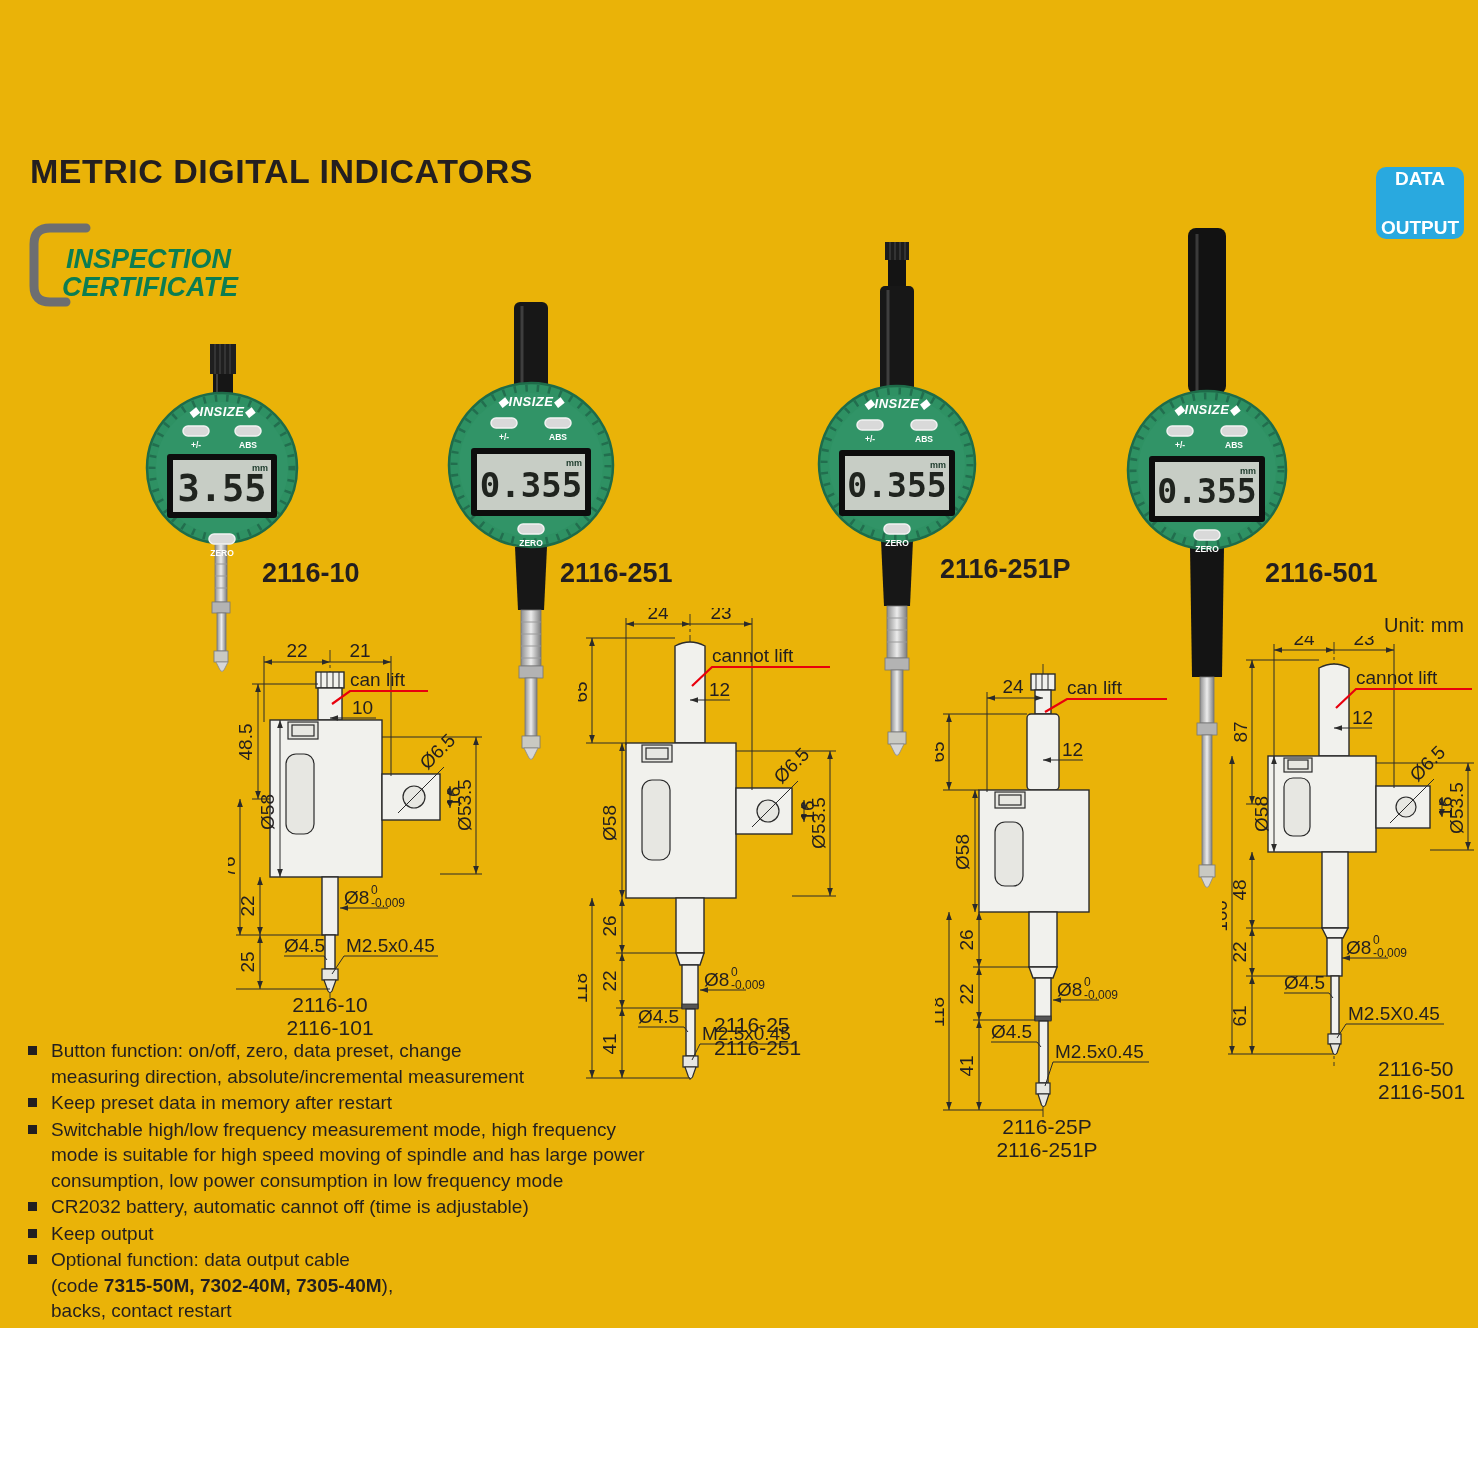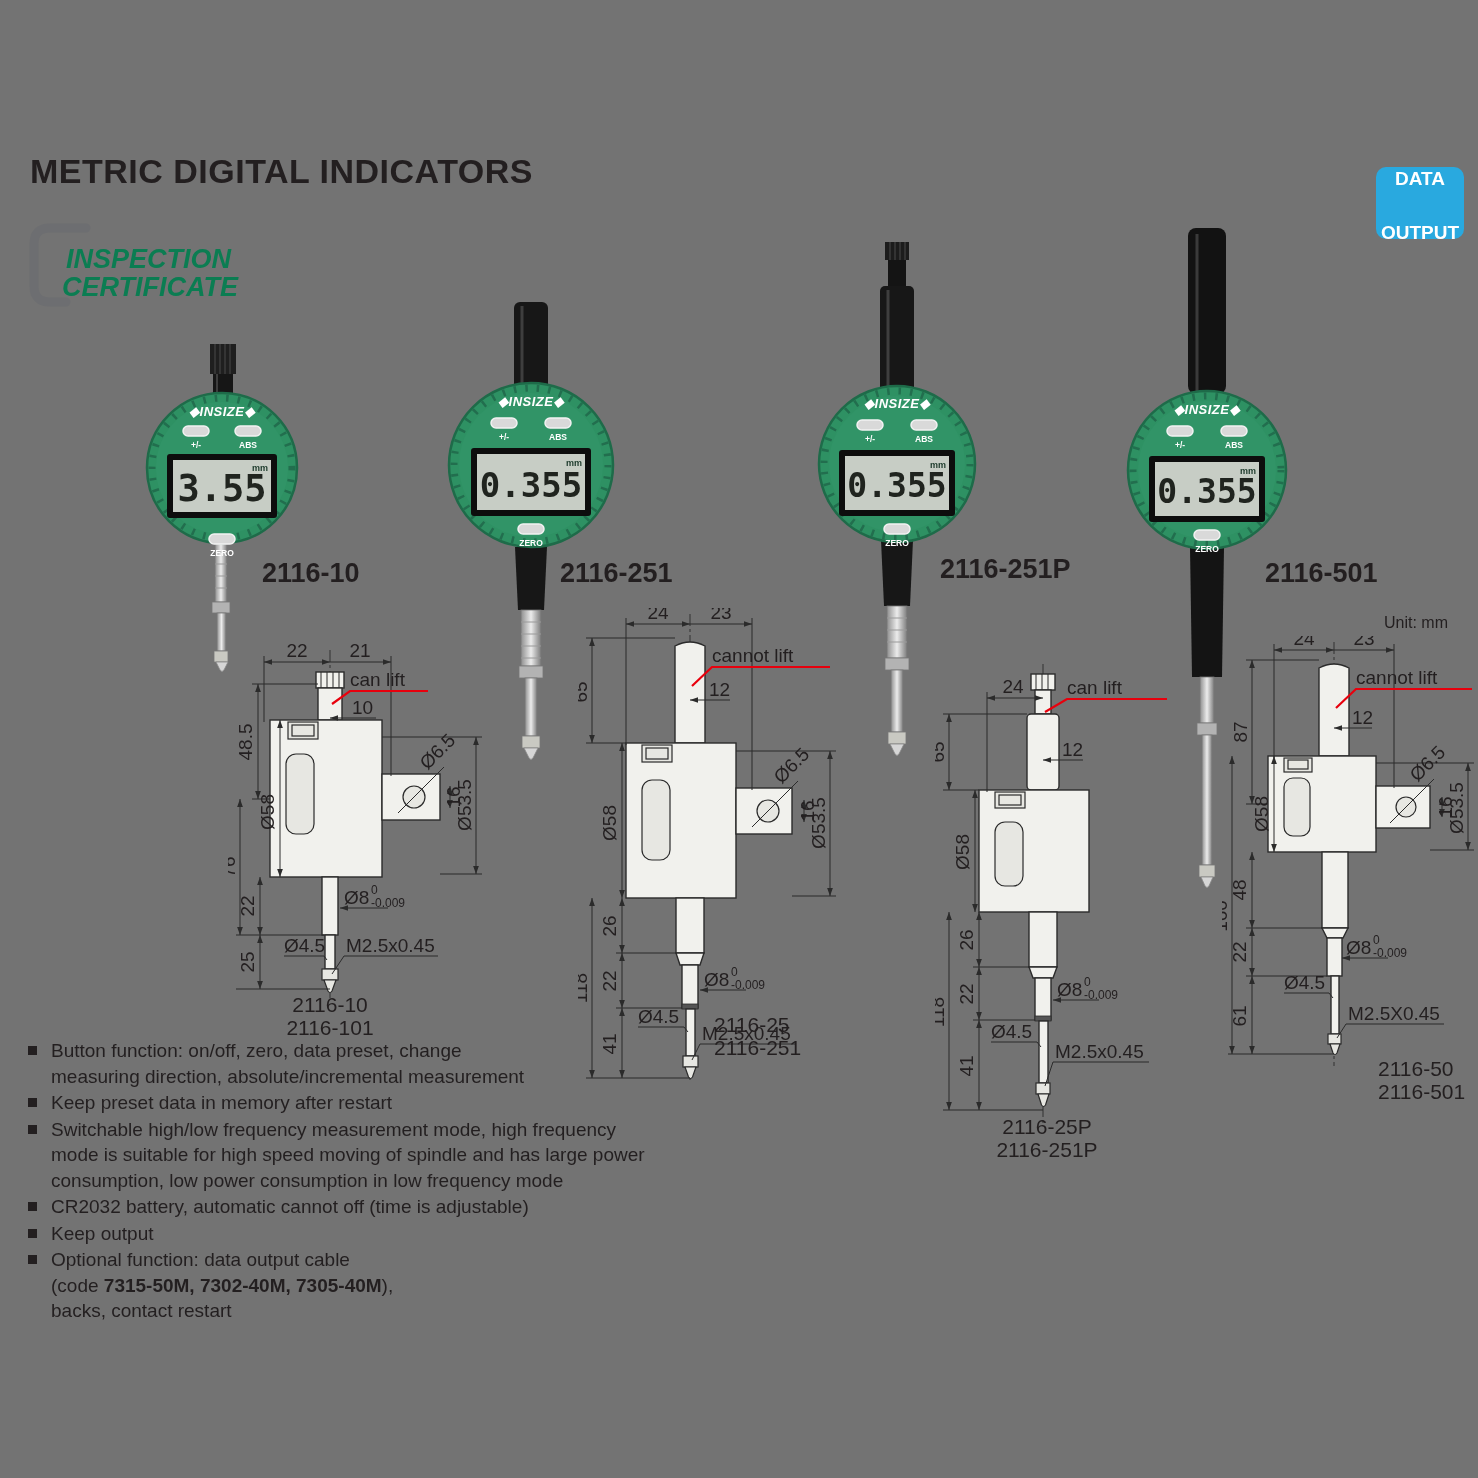--- a/index.html
+++ b/index.html
@@ -1,25 +1,25 @@
 <!DOCTYPE html>
 <html><head>
 <meta charset="utf-8">
 <style>
   html,body{margin:0;padding:0;background:#ffffff;}
-  #page{position:relative;width:1478px;height:1478px;background:#737373;overflow:hidden;
+  #page{position:relative;width:1478px;height:1328px;background:#eab308;overflow:hidden;
         font-family:"Liberation Sans", sans-serif;color:#231f20;}
   .abs{position:absolute;}
   #title{left:30px;top:152px;font-size:34px;font-weight:bold;letter-spacing:.5px;color:#231f20;}
   #badge{left:1376px;top:167px;width:88px;height:72px;border-radius:10px;
-         display:flex;flex-direction:column;align-items:center;justify-content:flex-start;
-         color:#fff;font-weight:bold;font-size:19px;line-height:23px;text-align:center;gap:31px;}
+         display:flex;flex-direction:column;align-items:center;justify-content:space-between;
+         color:#fff;font-weight:bold;font-size:19px;line-height:23px;text-align:center;}
   #cert{left:26px;top:220px;width:230px;height:92px;}
   .model-label{font-size:27px;font-weight:bold;color:#231f20;}
-  #unit-note{left:1384px;top:614px;font-size:16px;color:#231f20;}
+  #unit-note{left:1384px;top:614px;font-size:20px;color:#231f20;}
   
   #features{left:28px;top:1038px;width:750px;}
   .feature{display:flex;margin-bottom:1px;}
   .fbullet{width:9px;height:9px;background:#231f20;margin:8px 14px 0 0;flex:none;}
   .ftext{font-size:19px;line-height:25.5px;color:#231f20;}
   .ftext b{font-weight:bold;margin-top:36px;}
   
   .bd{fill:#f1f1ed;stroke:#2b2b2b;stroke-width:1.4;}
   .bd2{fill:#e7e7e2;stroke:#2b2b2b;stroke-width:1.2;}
   .dl{stroke:#2b2b2b;stroke-width:1;fill:none;}

